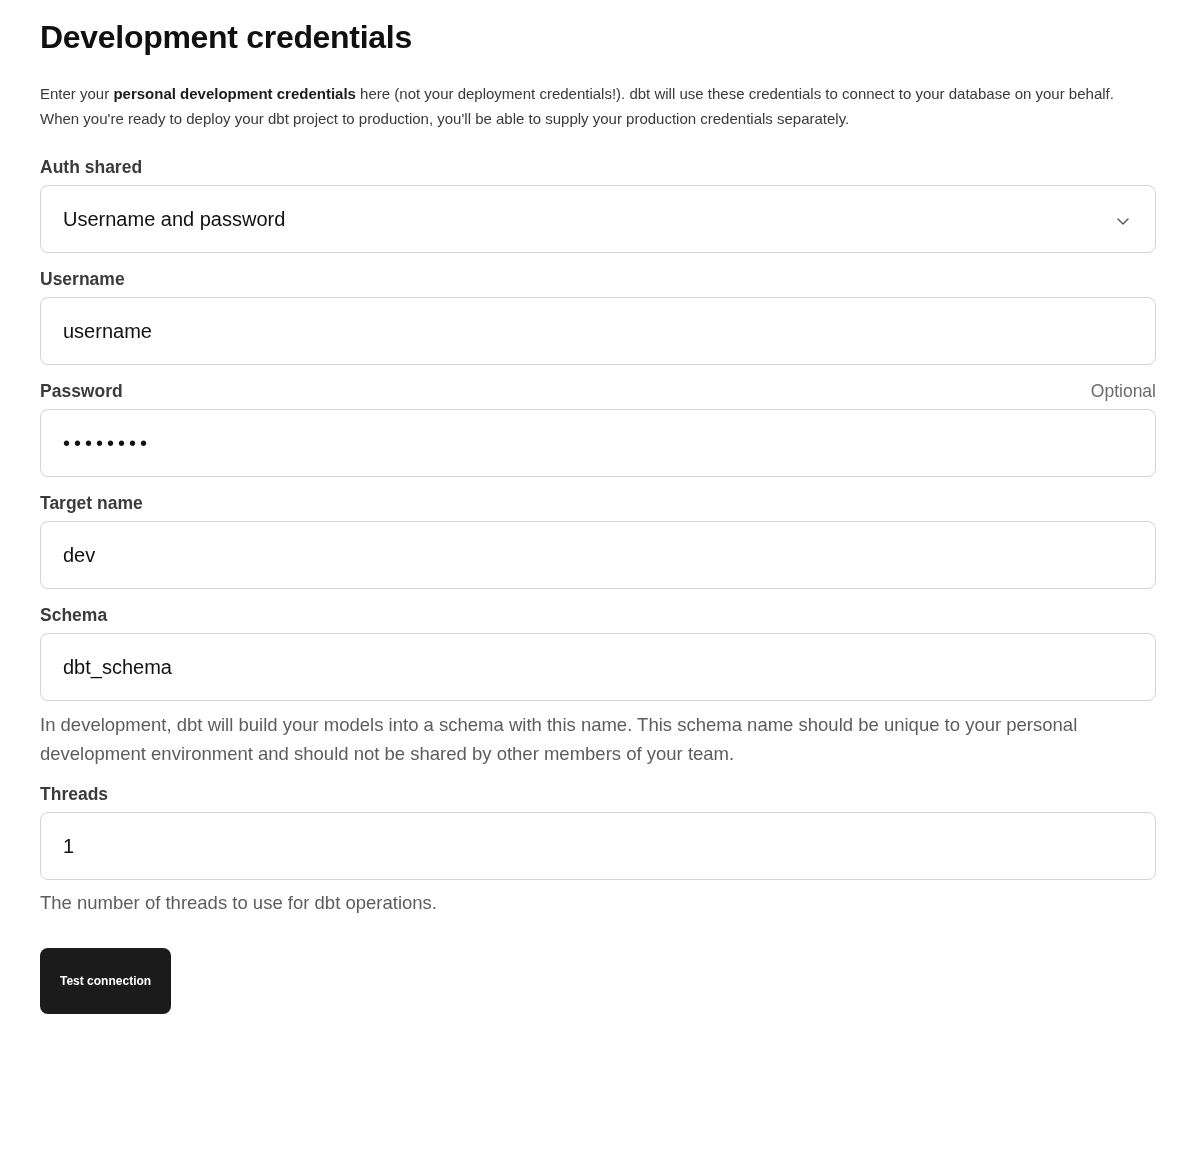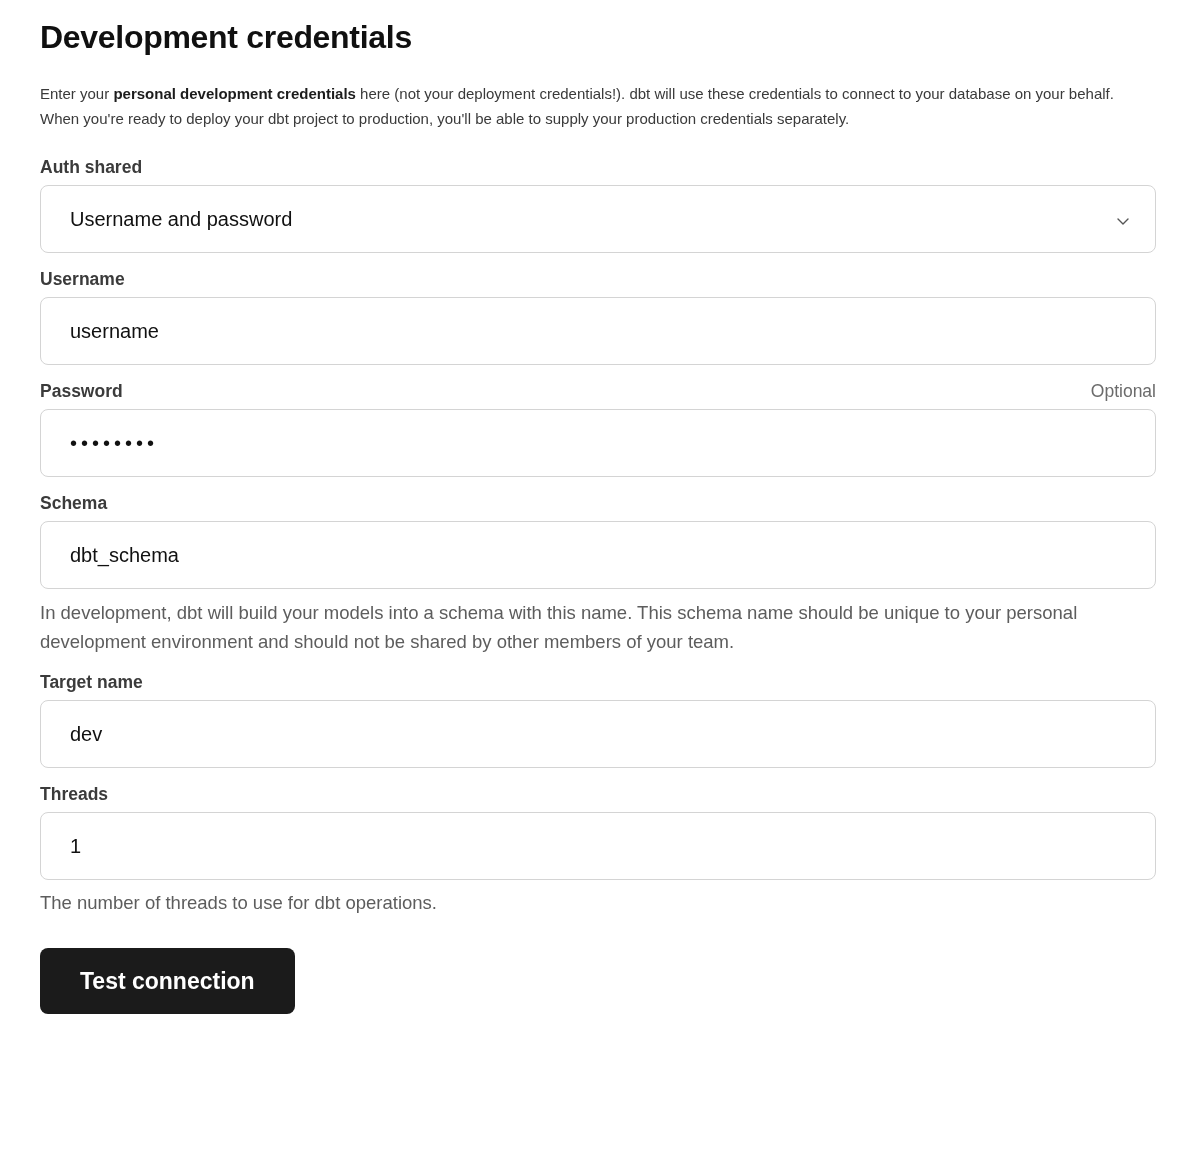--- a/index.html
+++ b/index.html
@@ -61,21 +61,21 @@
   .control {
     position: relative;
     box-sizing: border-box;
     width: 100%;
     height: 68px;
     border: 1px solid #d4d4d4;
     border-radius: 8px;
     background: #ffffff;
     display: flex;
     align-items: center;
-    padding: 0 29px;
+    padding: 0 22px;
     font-size: 20px;
     color: #111111;
   }
   .control.select {
     cursor: pointer;
     padding-right: 48px;
   }
   .control .value {
     line-height: 1;
   }
@@ -104,23 +104,23 @@
   .helper.tight {
     margin-top: 8px;
   }
   .test-btn {
     margin-top: 14px;
     background: #1b1b1b;
     color: #ffffff;
     border: none;
     border-radius: 8px;
     font-family: "Liberation Sans", sans-serif;
-    font-size: 23px;
+    font-size: 12px;
     font-weight: 700;
-    padding: 0 40px;
+    padding: 0 20px;
     height: 66px;
     line-height: 66px;
     cursor: pointer;
     display: inline-block;
   }
 </style>
 </head>
 <body>
 
 <div class="page">
@@ -157,35 +157,35 @@
       <span class="label">Password</span>
       <span class="optional">Optional</span>
     </div>
     <div class="control">
       <span class="dots">••••••••</span>
     </div>
   </div>
 
   <div class="field">
     <div class="label-row">
+      <span class="label">Target name</span>
+    </div>
+    <div class="control">
+      <span class="value">dev</span>
+    </div>
+  </div>
+
+  <div class="field">
+    <div class="label-row">
       <span class="label">Schema</span>
     </div>
     <div class="control">
       <span class="value">dbt_schema</span>
     </div>
     <p class="helper">In development, dbt will build your models into a schema with this name. This schema name should be unique to your personal development environment and should not be shared by other members of your team.</p>
-  </div>
-
-  <div class="field">
-    <div class="label-row">
-      <span class="label">Target name</span>
-    </div>
-    <div class="control">
-      <span class="value">dev</span>
-    </div>
   </div>
 
   <div class="field">
     <div class="label-row">
       <span class="label">Threads</span>
     </div>
     <div class="control">
       <span class="value">1</span>
     </div>
     <p class="helper tight">The number of threads to use for dbt operations.</p>

